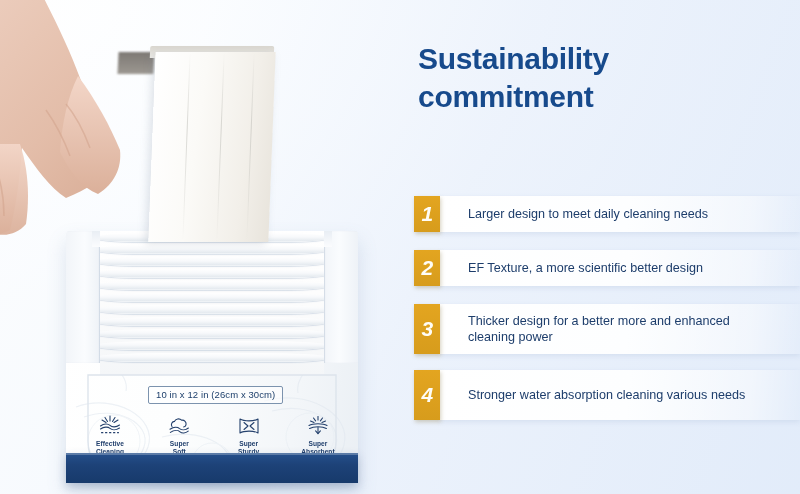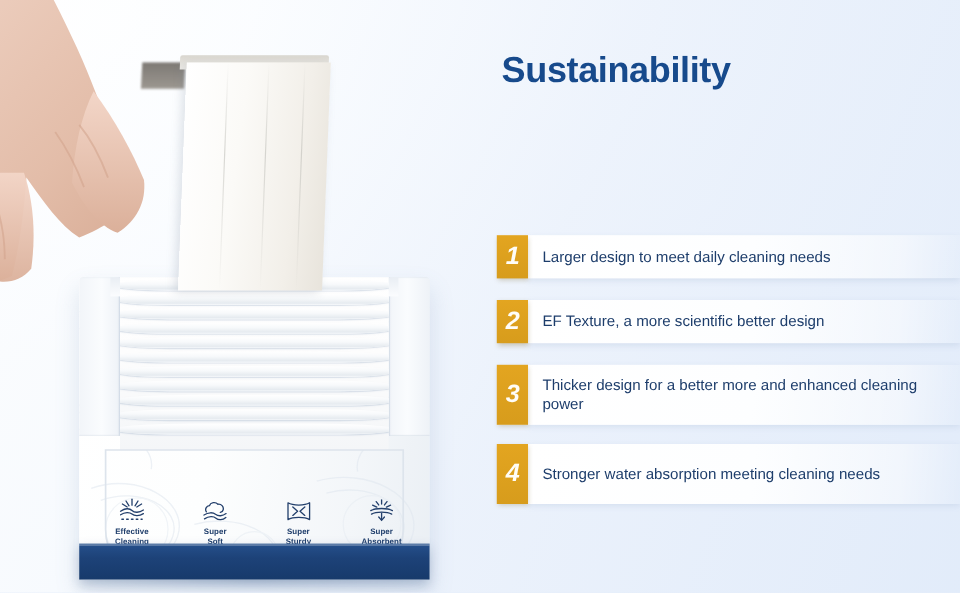--- a/index.html
+++ b/index.html
@@ -104,21 +104,21 @@
   .row .badge{position:relative;z-index:2;flex:0 0 26px;
     background:linear-gradient(180deg,#e3a520 0%,#d79c1c 100%);
     display:flex;align-items:center;justify-content:center;
     box-shadow:1px 2px 4px rgba(110,90,30,.28);}
   .row .badge span{font-size:21px;font-weight:700;font-style:italic;color:#fffdf7;
     line-height:1;letter-spacing:-.5px;transform:translateY(-1px);}
   .row .card{position:relative;flex:1;display:flex;align-items:center;
     padding:8px 10px 8px 12px;
     background:linear-gradient(95deg,#ffffff 0%,#fdfeff 52%,rgba(255,255,255,.50) 86%,rgba(255,255,255,.04) 100%);
     box-shadow:0 2px 5px rgba(120,145,185,.16);}
-  .row .card p{margin:0;font-size:12.6px;line-height:16.5px;color:#1d3d6b;
+  .row .card p{margin:16px;font-size:12.6px;line-height:16.5px;color:#1d3d6b;
     font-weight:400;}
   .row.r1{height:36px;} .row.r2{height:36px;}
   .row.r3{height:50px;} .row.r4{height:50px;}
   .row.r1,.row.r2{margin-bottom:18px;}
   .row.r3{margin-bottom:16px;}
 </style>
 </head>
 <body>
 
 <div id="stage">
@@ -226,20 +226,21 @@
         <g fill="none" stroke="#d2a38c" stroke-width="1.6" opacity=".55">
           <path d="M196,112 C206,124 214,140 220,156"></path>
           <path d="M176,118 C186,132 194,148 200,164"></path>
           <path d="M122,166 C130,184 134,204 134,224"></path>
           <path d="M-6,54 C30,58 66,74 96,98"></path>
           <path d="M-14,80 C20,84 52,98 80,120"></path>
         </g>
       </svg>
     </div>
 
+    <div class="size-label">10 in x 12 in (26cm x 30cm)</div>
 
     <div class="features">
 
       <div class="feature">
         <span class="ficon">
           <svg viewBox="0 0 24 22">
             <g stroke="#24406c" stroke-width="1.1" fill="none" stroke-linecap="round">
               <path d="M12,1 L12,6"></path>
               <path d="M7,2.5 L9.5,6.5"></path>
                 <path d="M17,2.5 L14.5,6.5"></path>
@@ -325,20 +326,21 @@
                 box-shadow:0 4px 10px rgba(40,70,120,.25);">
       <div class="band-hi"></div>
     </div>
 
   </div>
 
   <div class="panel">
 
     <div class="title">
       <span class="l1">Sustainability</span>
+      <span class="l2">commitment</span>
     </div>
 
     <div class="list">
 
       <div class="row r1">
         <div class="badge">
           <span>1</span>
         </div>
         <div class="card">
           <p>Larger design to meet daily cleaning needs</p>
@@ -361,20 +363,20 @@
         <div class="card">
           <p>Thicker design for a better more and enhanced cleaning power</p>
         </div>
       </div>
 
       <div class="row r4">
         <div class="badge">
           <span>4</span>
         </div>
         <div class="card">
-          <p>Stronger water absorption meeting cleaning needs</p>
+          <p>Stronger water absorption cleaning various needs</p>
         </div>
       </div>
 
     </div>
   </div>
 
 </div>
 
 </body></html>

